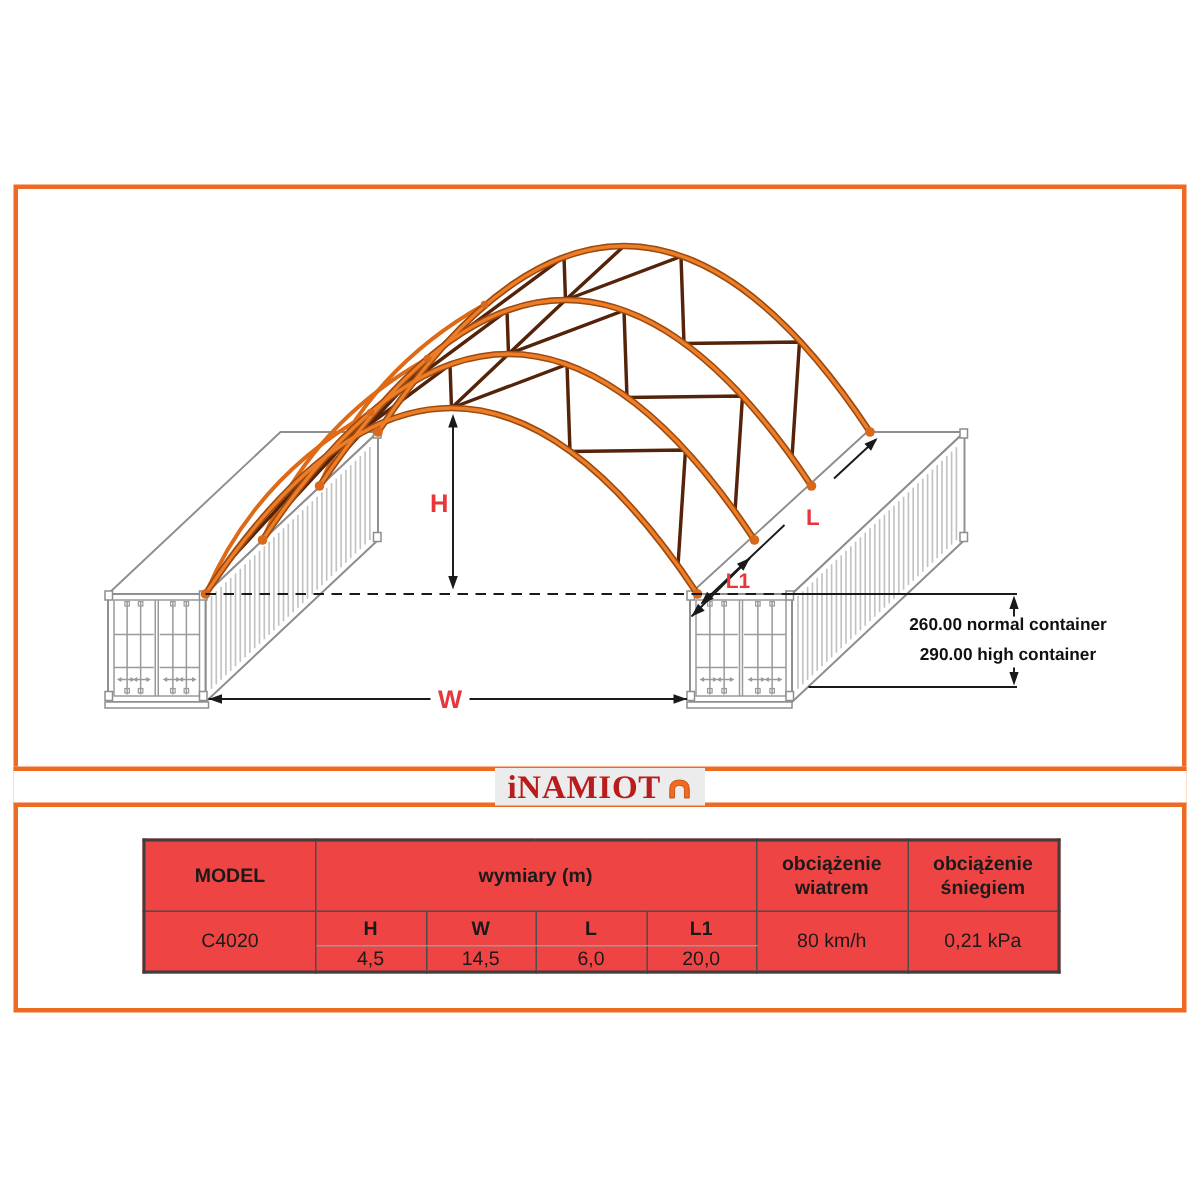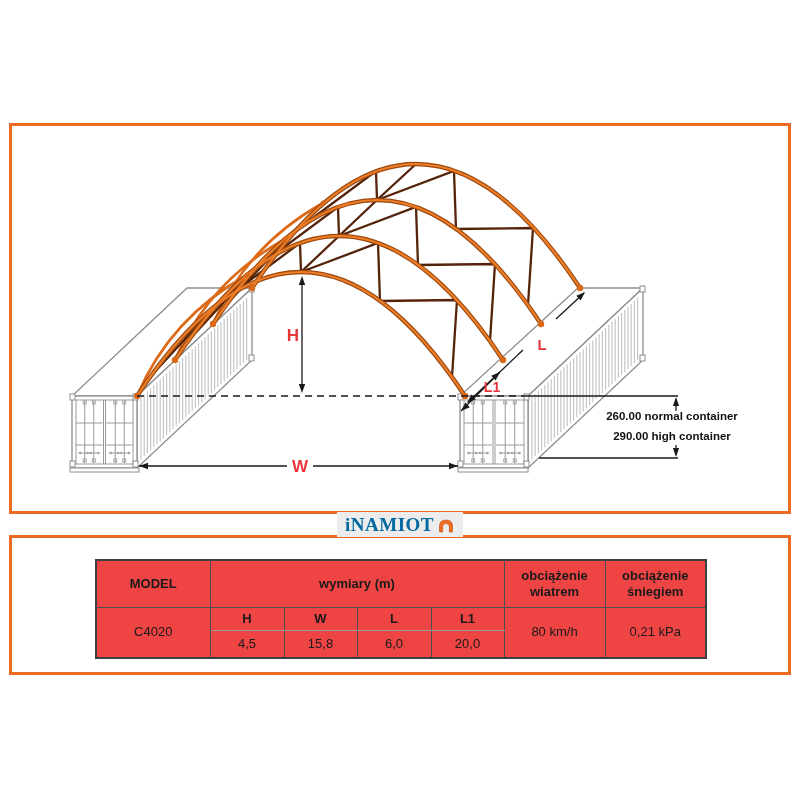--- a/index.html
+++ b/index.html
@@ -5,30 +5,30 @@
   html,body{margin:0;padding:0;background:#ffffff;}
   .page{position:relative;width:800px;height:800px;background:#fff;overflow:hidden;
         font-family:"Liberation Sans",sans-serif;}
   .diagram-svg{position:absolute;left:0;top:0;z-index:1;}
   .frame{position:absolute;left:9px;top:123px;width:782px;height:552px;
          border:3px solid #ED6A22;box-sizing:border-box;z-index:2;}
   .logo-band{position:absolute;left:9px;top:511px;width:782px;height:27px;box-sizing:border-box;
              border-top:3px solid #ED6A22;border-bottom:3px solid #ED6A22;background:#fff;z-index:3;
              display:flex;align-items:center;justify-content:center;}
   .logo-chip{display:flex;align-items:center;gap:3px;background:#ececec;padding:1px 8px;height:23px;}
-  .logo-text{font-family:"Liberation Serif",serif;font-weight:bold;font-size:19px;color:#0369a1;
+  .logo-text{font-family:"Liberation Serif",serif;font-weight:bold;font-size:22px;color:#b91c1c;
              letter-spacing:.5px;line-height:21px;}
   .spec-table{position:absolute;left:95px;top:559px;z-index:3;border-collapse:collapse;
               table-layout:fixed;width:610px;background:#ef4444;color:#1a1a1a;}
   .spec-table th,.spec-table td{border:1.4px solid #4d4d4d;text-align:center;vertical-align:middle;
               padding:0 2px;font-size:13px;line-height:16px;}
   .spec-table{border:2px solid #3f3f3f;}
   .row-head{height:47px;}
   .row-sub{height:23px;}
-  .row-val{height:28px;}
+  .row-val{height:17px;}
   .th-bold{font-weight:bold;}
   .model-cell{font-weight:normal;font-size:14.5px;}
   .sub-divider{border-bottom:1px solid #999 !important;}
   .val-cell{border-top:1px solid #999 !important;font-weight:normal;}
   .load-cell{font-weight:normal;}
   .corr line{stroke:#c2c2c2;stroke-width:1.1;}
   .cont{stroke:#8e8e8e;fill:#ffffff;}
   .door line,.door rect{stroke:#9a9a9a;fill:none;}
   .dim{stroke:#1a1a1a;stroke-width:1.3;fill:none;}
   .dim-fill{fill:#1a1a1a;stroke:none;}
@@ -325,19 +325,19 @@
       <td class="model-cell" rowspan="2">C4020</td>
       <th class="th-bold sub-divider">H</th>
       <th class="th-bold sub-divider">W</th>
       <th class="th-bold sub-divider">L</th>
       <th class="th-bold sub-divider">L1</th>
       <td class="load-cell" rowspan="2">80 km/h</td>
       <td class="load-cell" rowspan="2">0,21 kPa</td>
     </tr>
     <tr class="row-val">
       <td class="val-cell">4,5</td>
-      <td class="val-cell">15,8</td>
+      <td class="val-cell">14,5</td>
       <td class="val-cell">6,0</td>
       <td class="val-cell">20,0</td>
     </tr>
   </tbody>
     </table>
 </div>
 
 </body></html>

